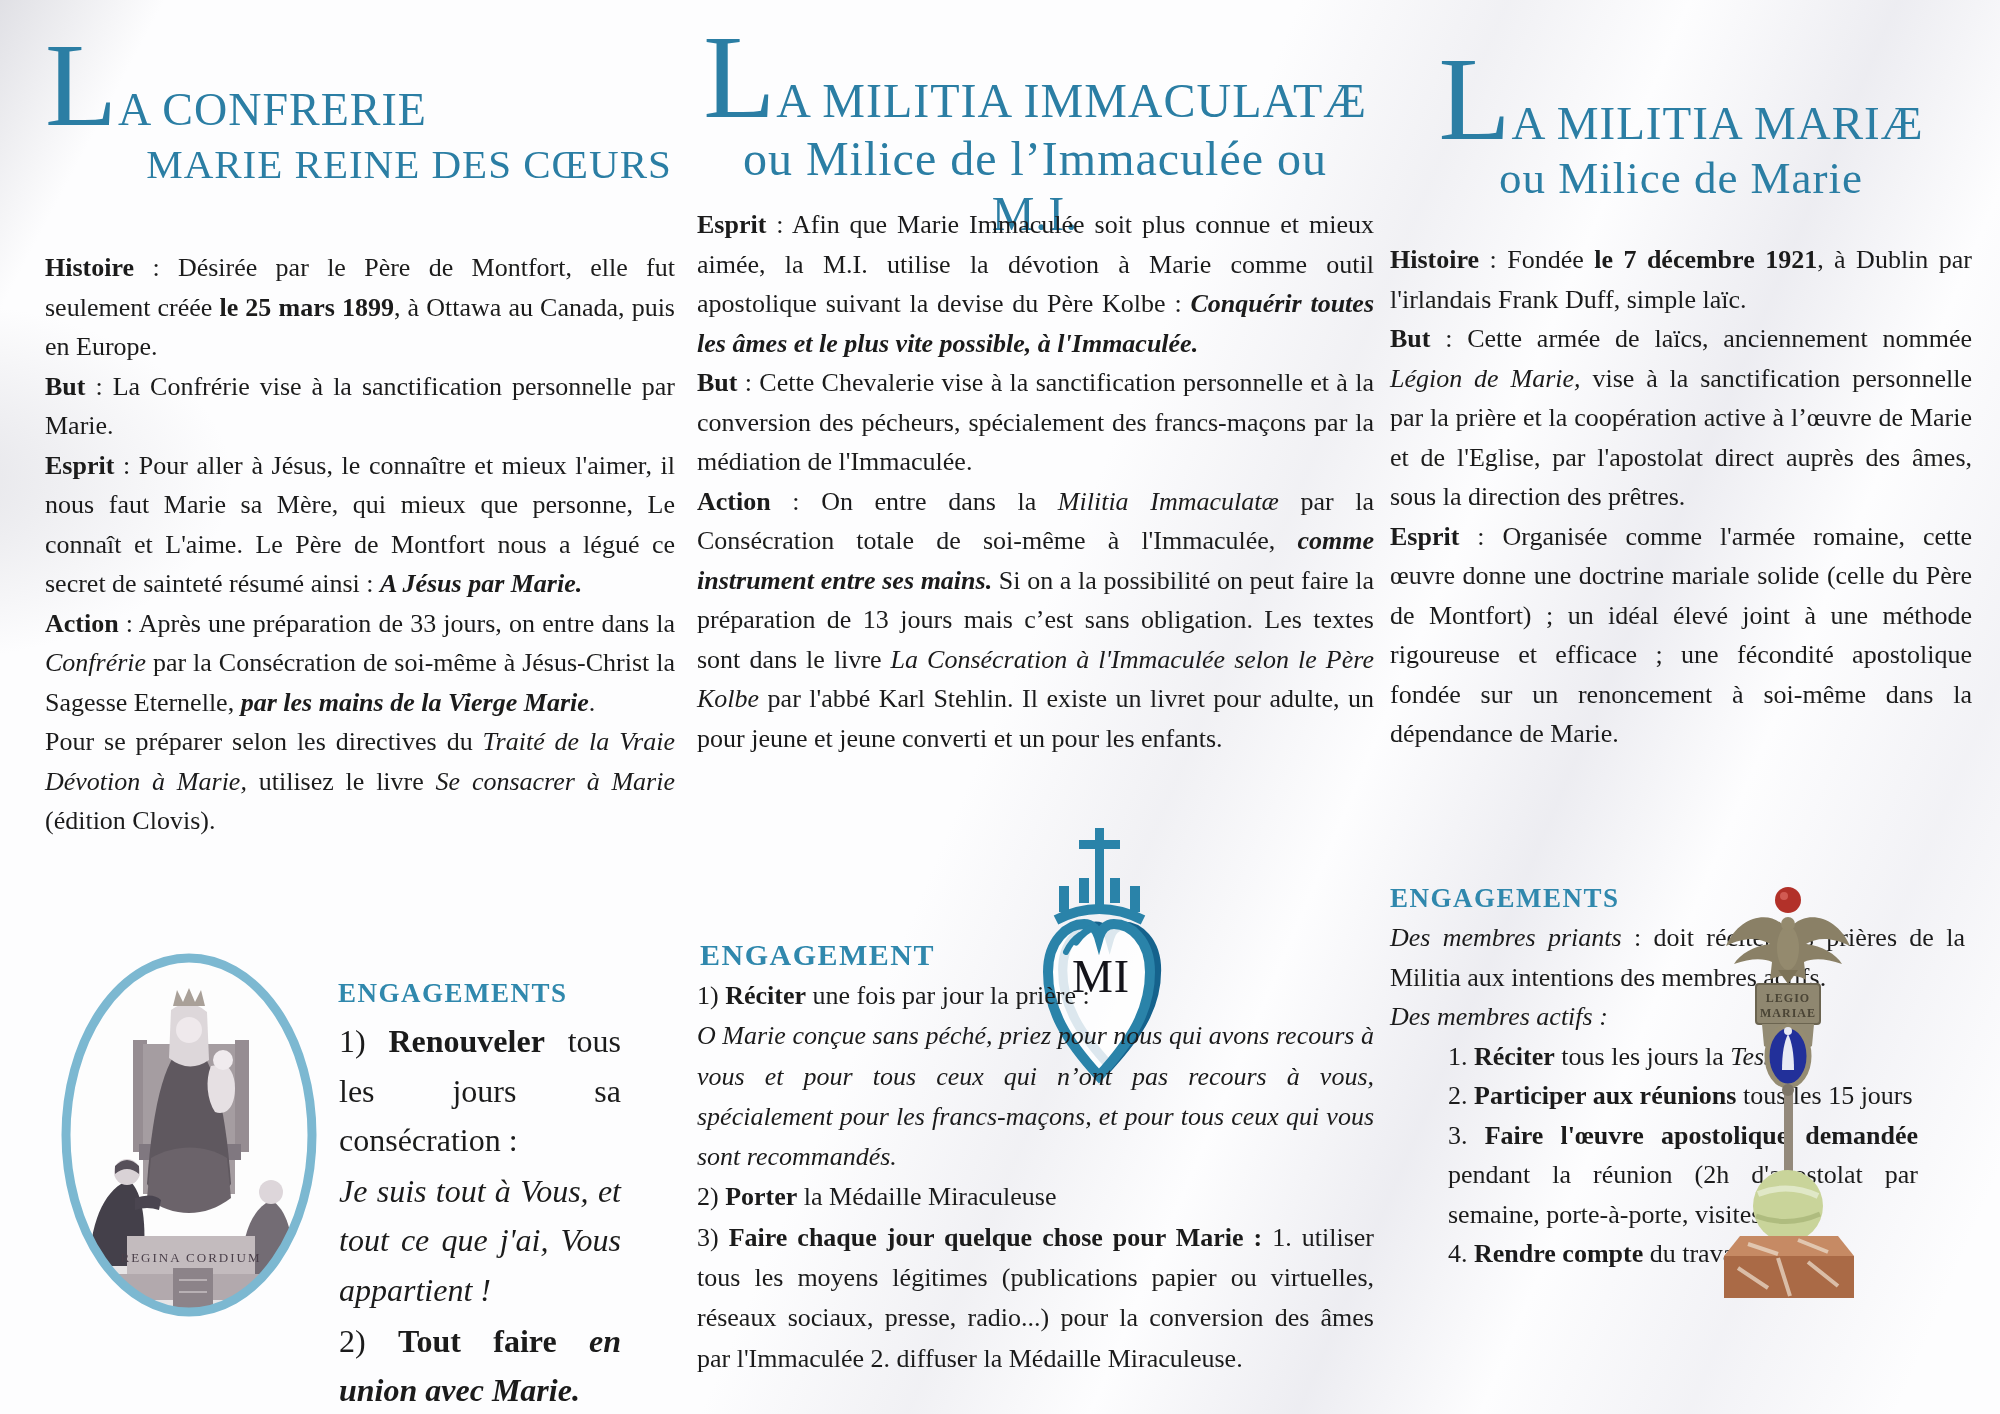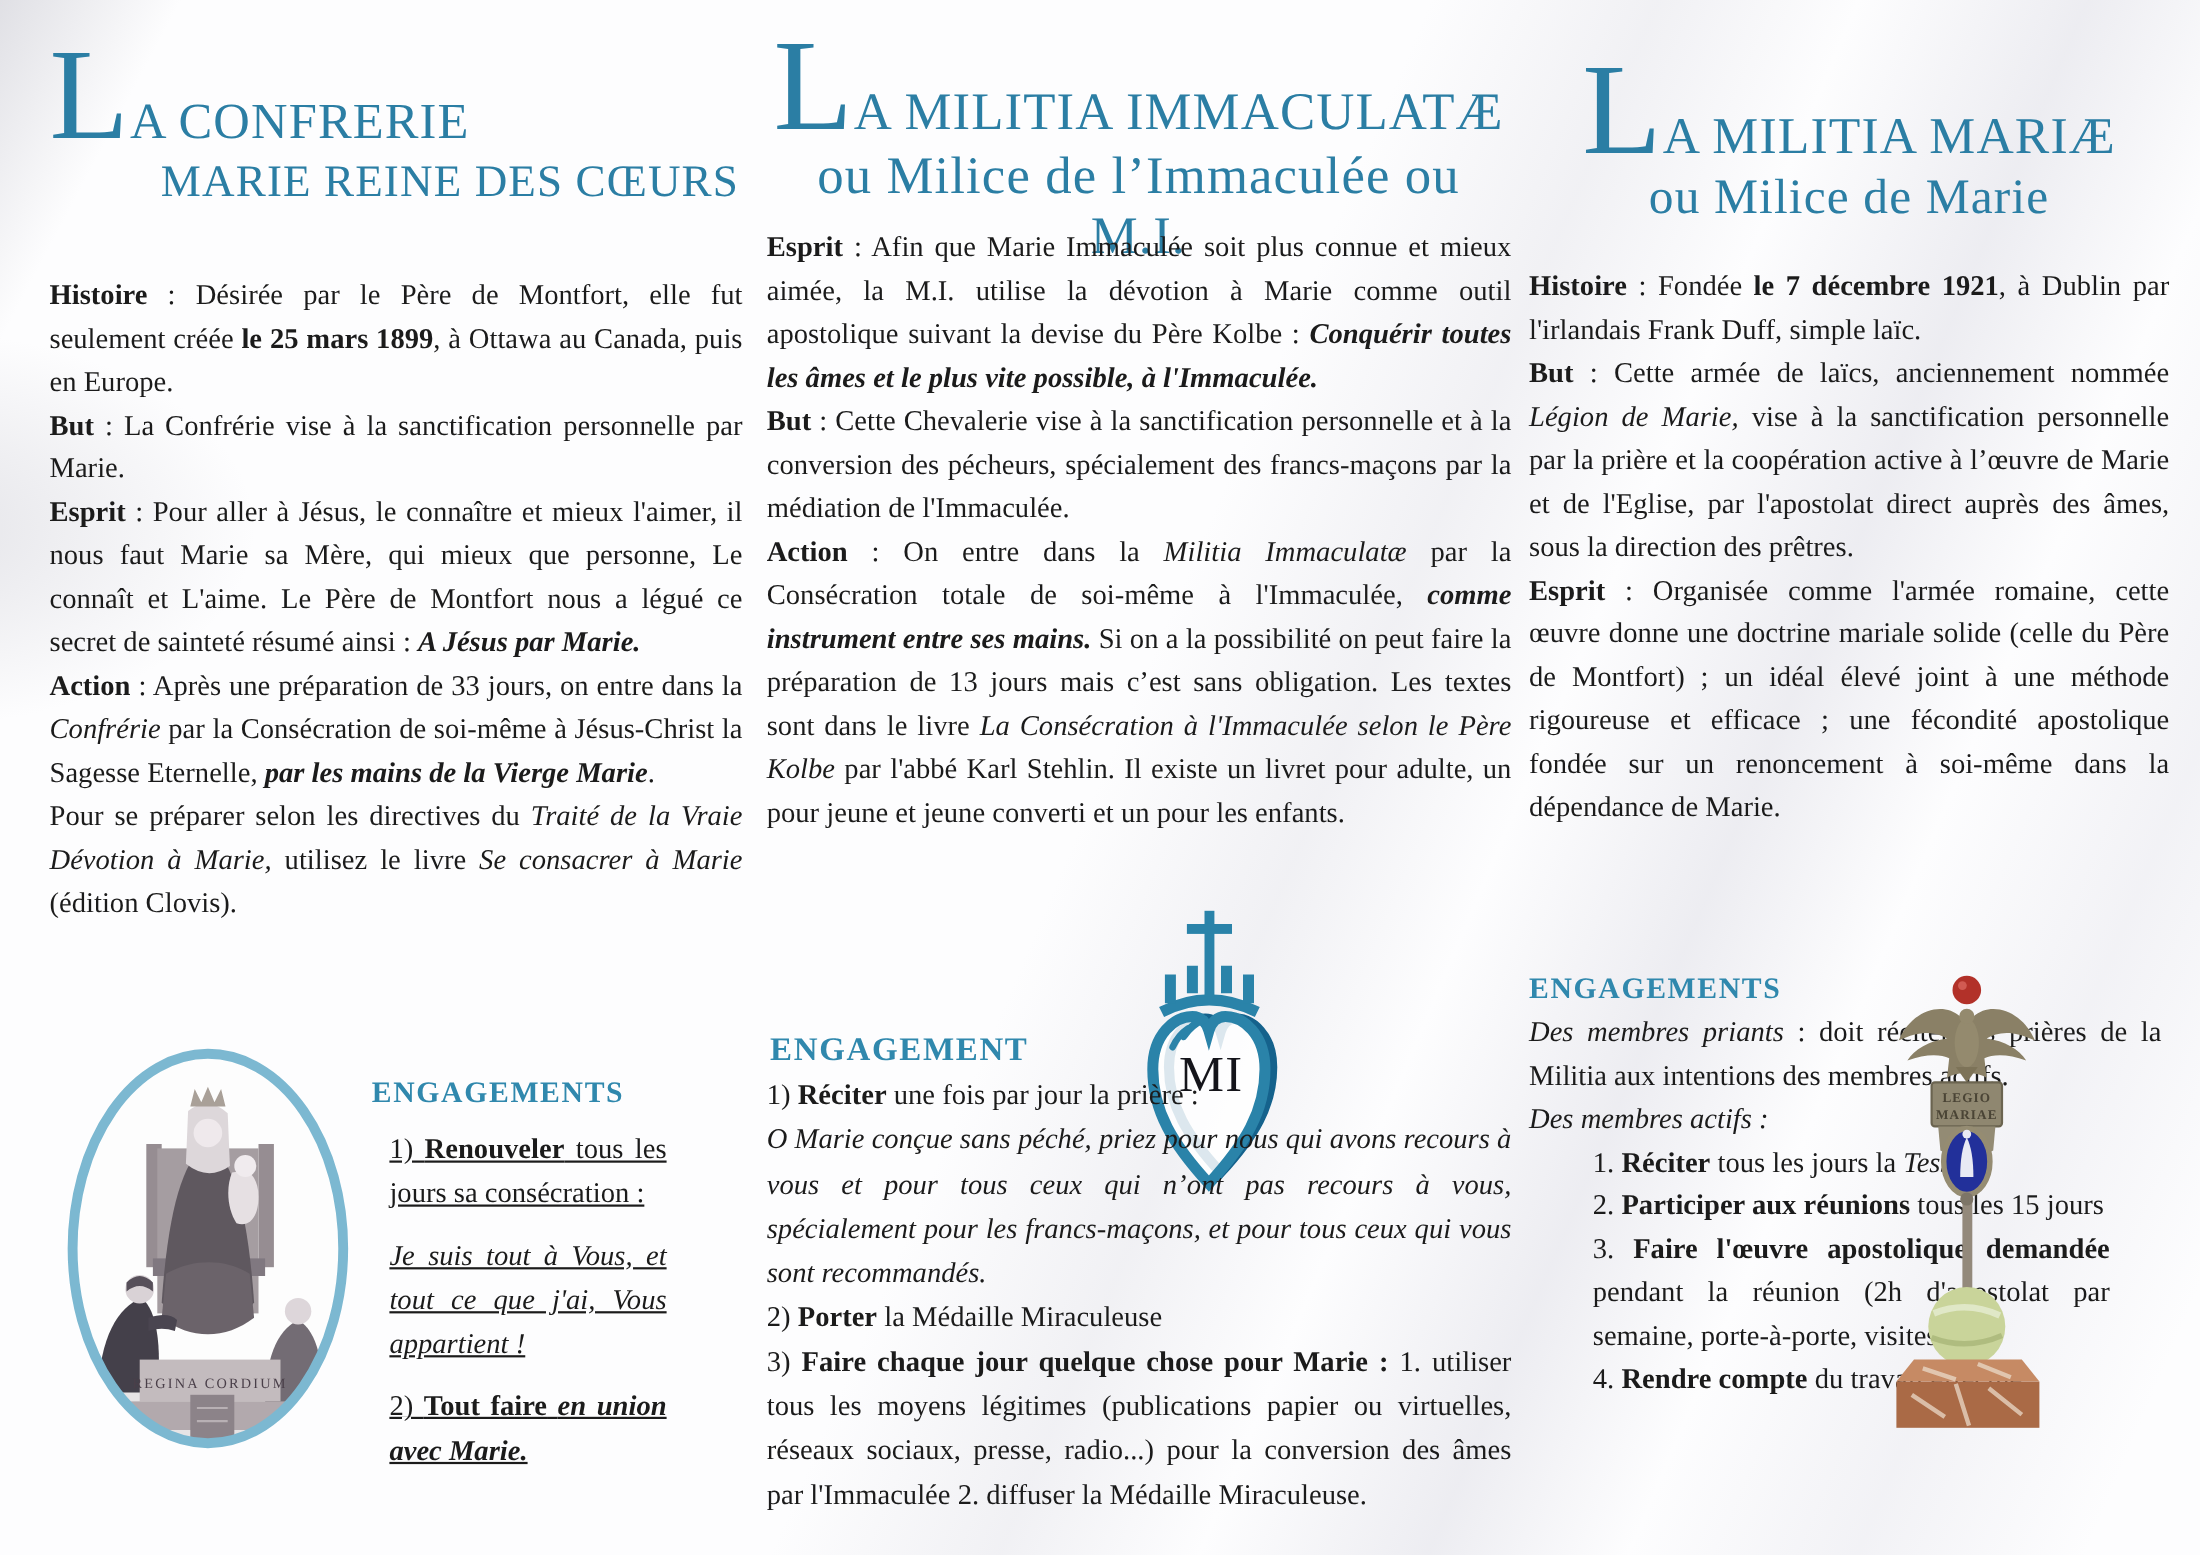--- a/index.html
+++ b/index.html
@@ -39,21 +39,21 @@
   .body-c3{position:absolute;left:1390px;top:240px;width:582px;}
   .r-b{font-weight:bold;}
   .r-i{font-style:italic;}
   .r-bi{font-weight:bold;font-style:italic;}
 
   
   .eng-head{color:#3088ad;font-weight:bold;letter-spacing:1.5px;text-align:left;}
   .eng1-img{position:absolute;left:55px;top:948px;width:268px;height:375px;}
   .eng1-text{position:absolute;left:338px;top:978px;width:284px;}
   .eng1-text .eng-head{font-size:27px;margin:0 0 8px 0;}
-  .eng1-text p{margin:16px;text-align:justify;font-size:26px;line-height:1.55;text-decoration:underline;}
+  .eng1-text p{margin:1px;text-align:justify;font-size:32px;line-height:1.55;}
 
   .eng2-head{position:absolute;left:700px;top:908px;width:410px;font-size:30px;}
   .eng2-logo{position:absolute;left:1032px;top:824px;width:135px;height:262px;}
   .eng2-items{position:absolute;left:697px;top:976px;width:677px;}
   .eng2-items p{margin:0;text-align:justify;font-size:26px;line-height:1.55;}
 
   .eng3-head{position:absolute;left:1390px;top:856px;width:382px;font-size:27px;}
   .eng3-body{position:absolute;left:1390px;top:918px;width:575px;}
   .eng3-body p{margin:0;text-align:justify;font-size:26px;line-height:1.52;}
   .eng3-body .li{margin-left:58px;width:470px;}

